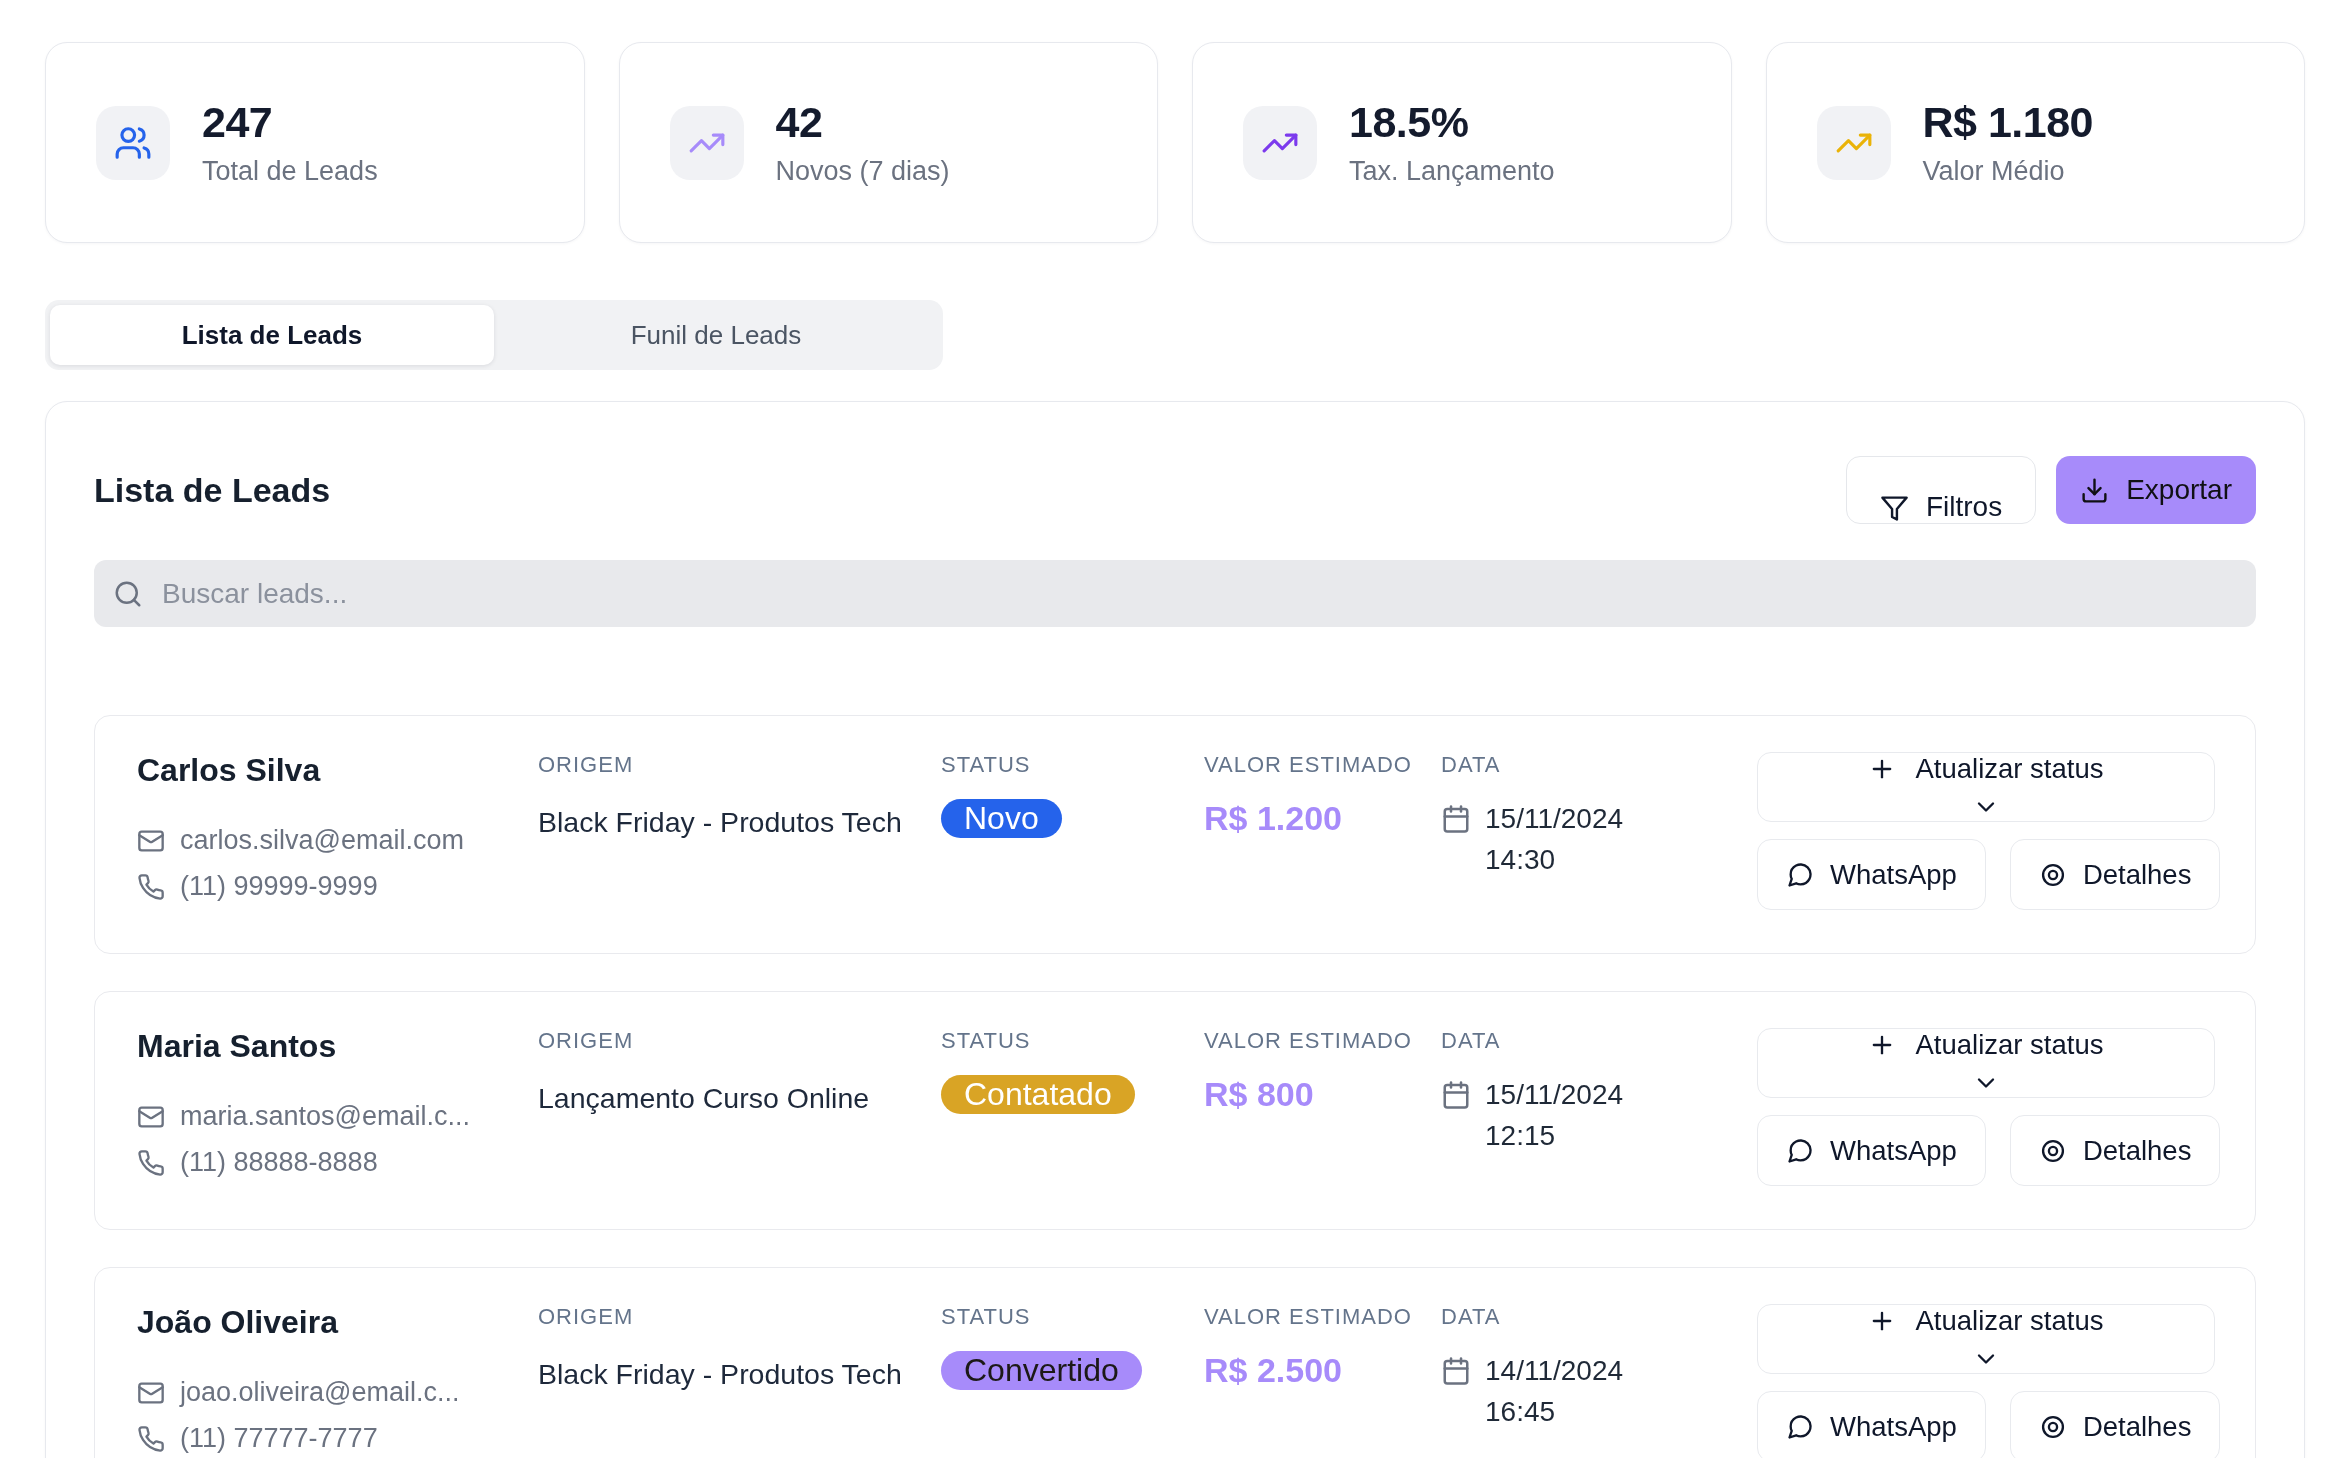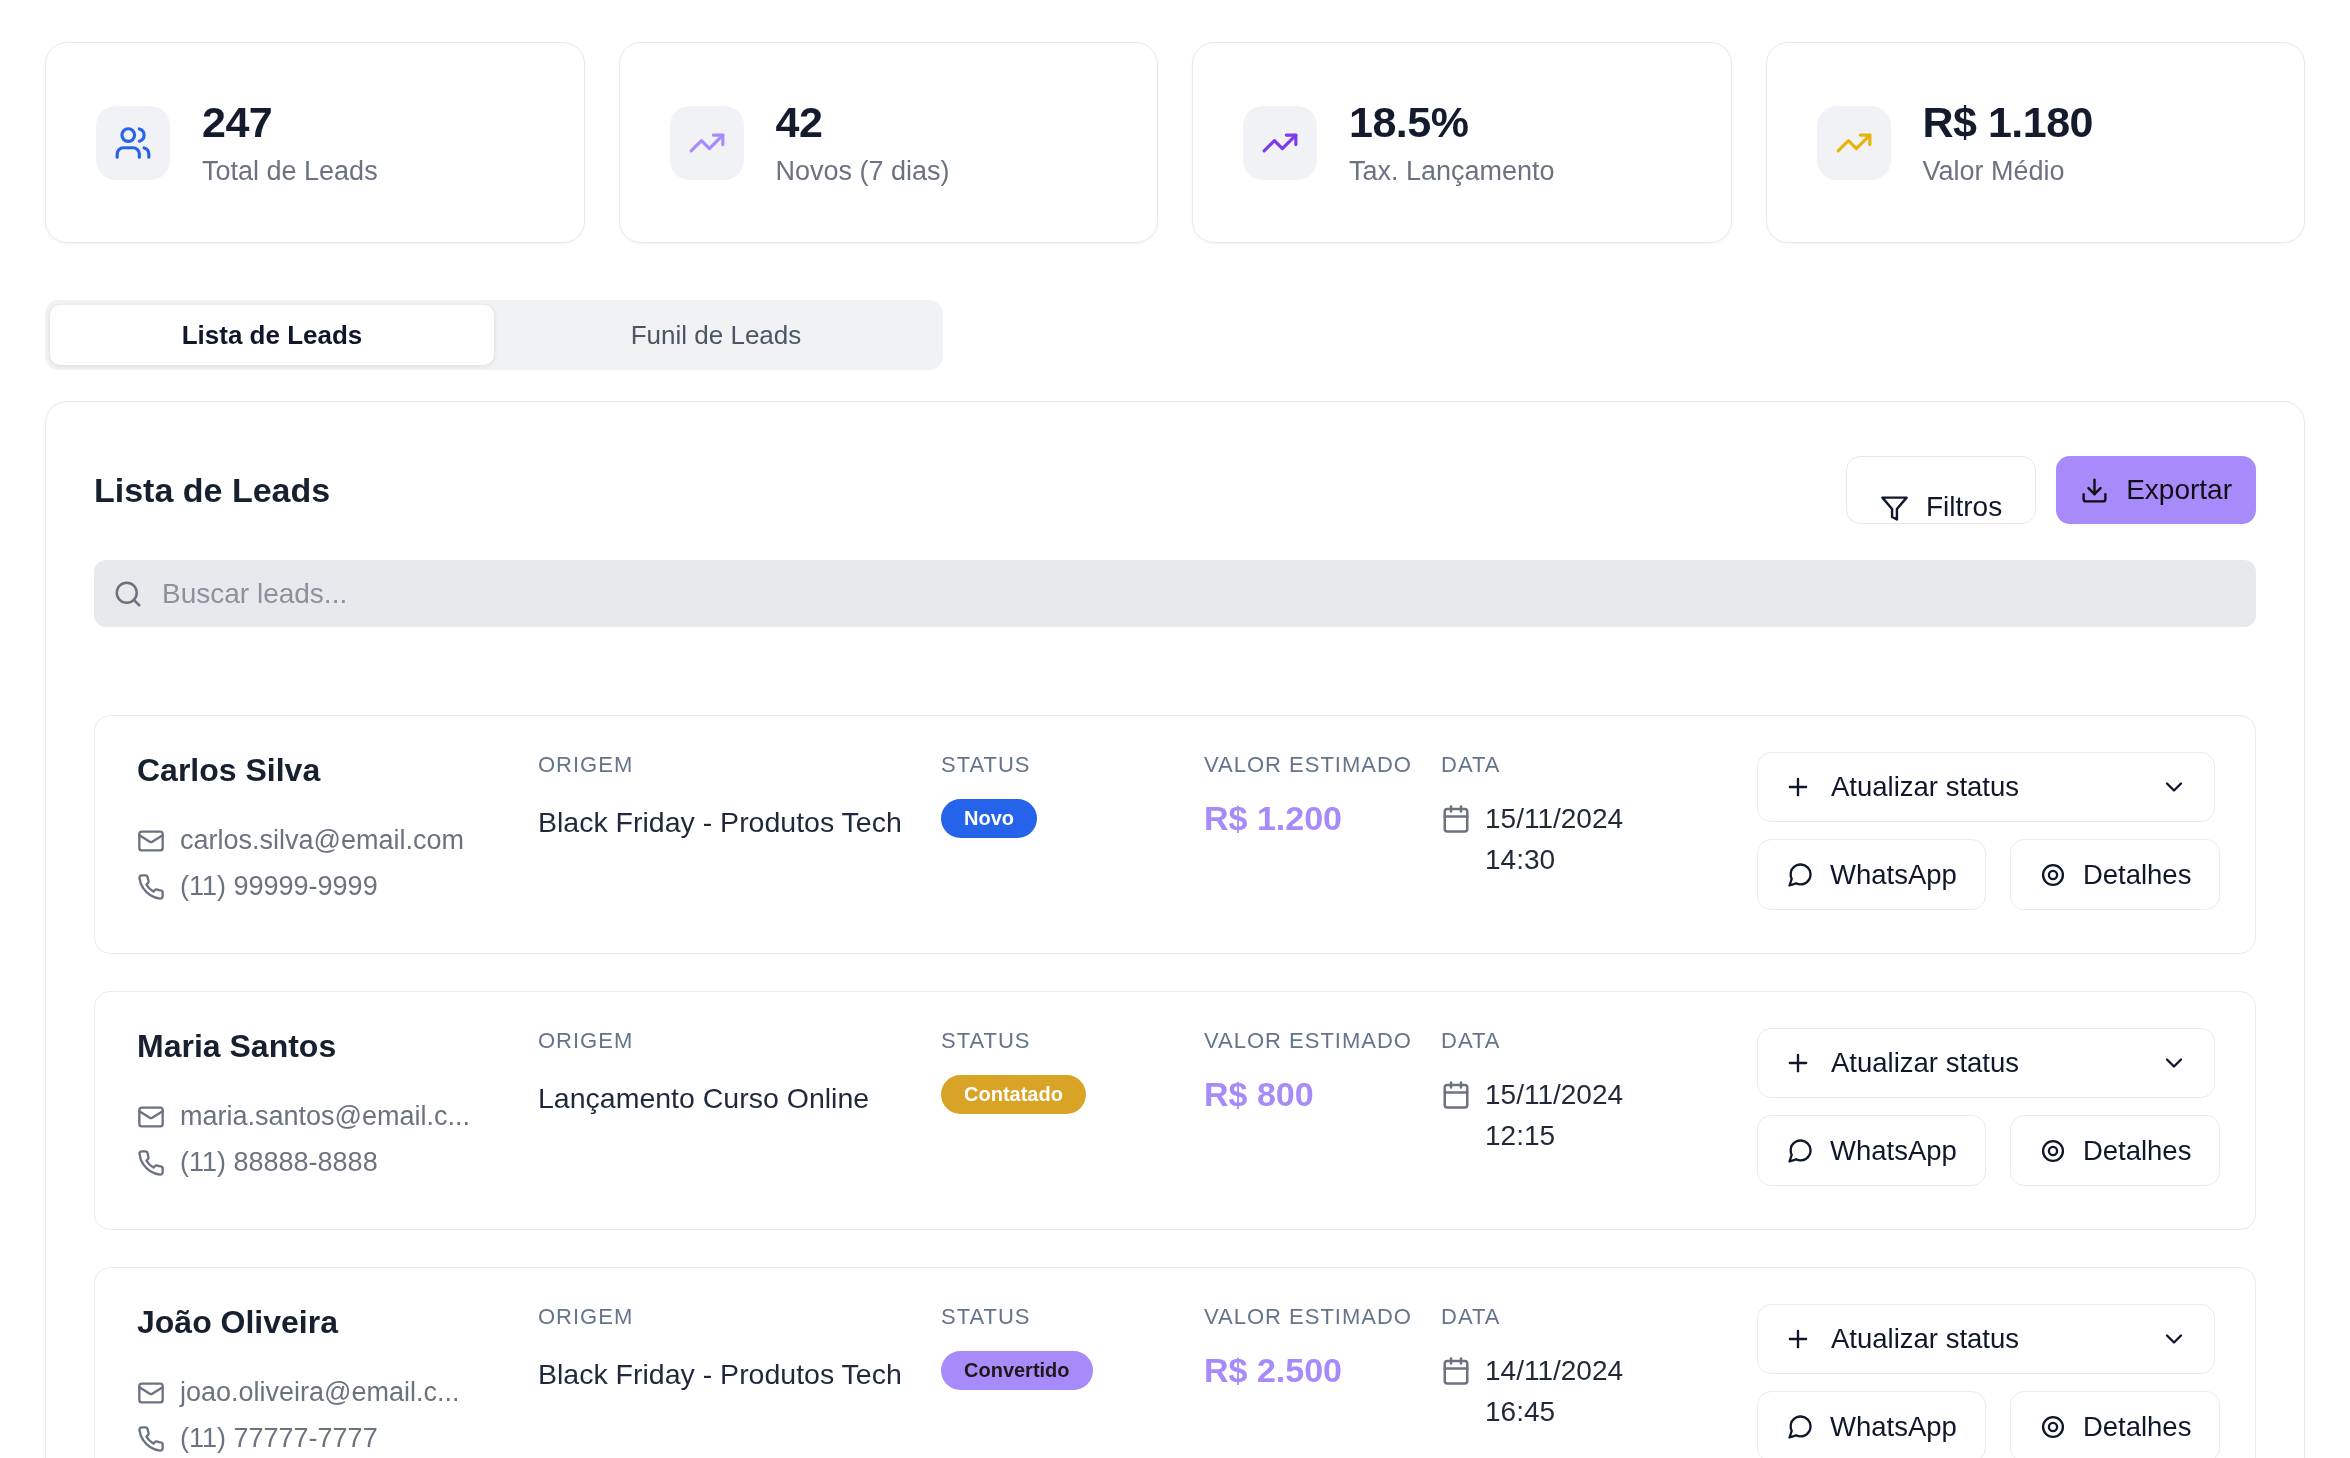--- a/index.html
+++ b/index.html
@@ -84,33 +84,33 @@
   }
   .lead-name { font-size:32px; font-weight:bold; margin:0 0 36px 0; color:#16202e; }
   .c-line { display:flex; align-items:center; gap:15px; font-size:27px; color:#6b7280; margin-top:15px; }
   .c-line:first-of-type { margin-top:0; }
   .c-line svg { width:28px; height:28px; flex:none; }
 
   .flabel { font-size:22px; font-weight:500; color:#64748b; letter-spacing:1px; margin-bottom:21px; }
   .origem { font-size:28.5px; color:#1e293b; line-height:1.62; max-width:370px; }
   .badge {
     display:inline-flex; align-items:center; height:39px; padding:0 23px;
-    border-radius:20px; font-size:20px; font-weight:bold;
+    border-radius:20px; font-size:32px; font-weight:normal;
   }
   .valor { font-size:34px; font-weight:bold; }
   .date-wrap { display:flex; gap:14px; font-size:28px; color:#1f2937; line-height:1.45; }
   .date-wrap svg { width:30px; height:30px; color:#6b7280; margin-top:5px; flex:none; }
 
   .actions { justify-self:end; width:458px; }
   .act-btn {
     height:70px; background:#fff; border:1.5px solid #e8eaee; border-radius:14px;
     display:flex; align-items:center; font-size:27.5px; color:#0f172a;
   }
   .act-btn svg { width:28px; height:28px; }
-  .btn-update { width:100%; padding:0 26px; justify-content:space-between; margin-bottom:17px; }
+  .btn-update { width:100%; padding:0 26px; justify-content:space-between; margin-bottom:17px;flex-direction:column; }
   .btn-update .left { display:flex; align-items:center; gap:19px; }
   .actions-row2 { display:flex; gap:24px; }
   .btn-wa, .btn-det { height:71px; padding:0 28px; gap:16px; }
 </style>
 </head>
 <body>
 
 <div class="page">
 
   <div class="stats">

